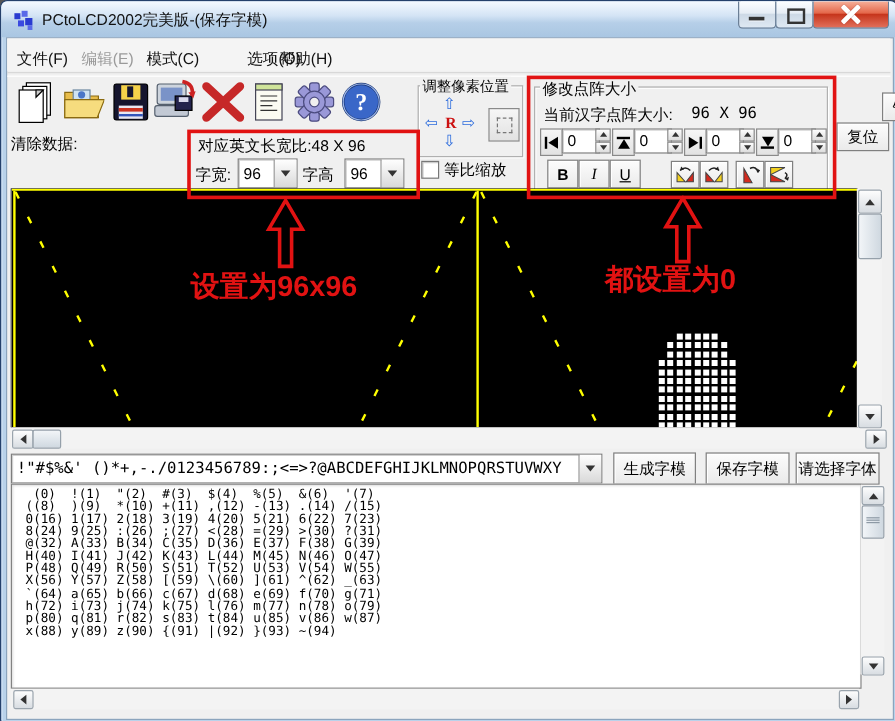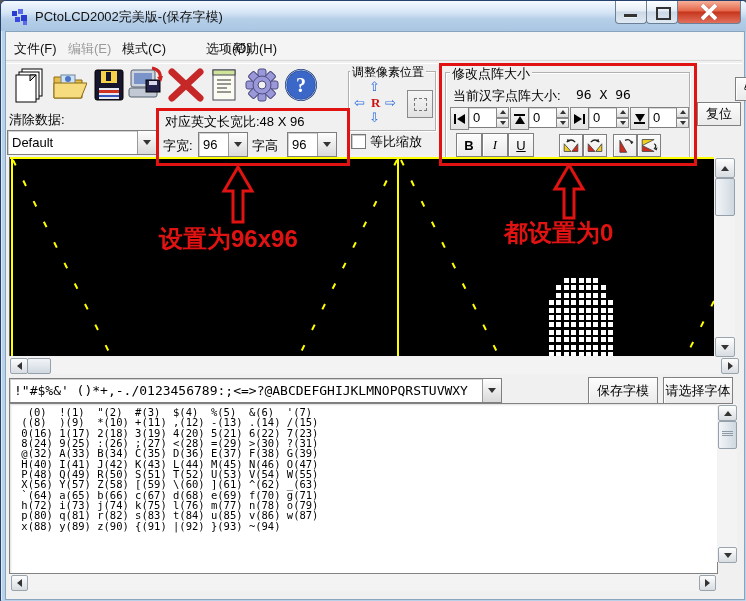--- a/index.html
+++ b/index.html
@@ -176,26 +176,20 @@
   </div>
   <div class="tb-btn" style="left:281px;">
     <svg width="36" height="36" viewBox="0 0 36 36">
       <circle cx="18" cy="18" r="15" fill="#3a67c8" stroke="#16316e" stroke-width="2"></circle>
       <circle cx="18" cy="18" r="15" fill="none" stroke="#9ab4e8" stroke-width="1"></circle>
       <text x="18" y="25" font-size="20" font-weight="bold" fill="#fff" text-anchor="middle" font-family="Liberation Serif,serif">?</text>
     </svg>
   </div>
 
   <div class="label" style="left:8px;top:110px;">清除数据:</div>
-  <div class="combo" style="left:6px;top:129px;width:148px;height:23px;">
-    <div class="val">Default</div>
-    <div class="drop-btn">
-        <span class="tri-d"></span>
-      </div>
-  </div>
 
   <div class="redbox" style="left:155px;top:107px;width:188px;height:52px;"></div>
   <div class="label" style="left:164px;top:112px;">对应英文长宽比:48 X 96</div>
   <div class="label" style="left:162px;top:136px;">字宽:</div>
   <div class="combo" style="left:197px;top:131px;width:48px;height:23px;">
     <div class="val">96</div>
     <div class="drop-btn">
         <span class="tri-d"></span>
       </div>
   </div>
@@ -456,20 +450,21 @@
         <span class="tri-r"></span>
       </div>
   </div>
 
   <div class="combo" style="left:8px;top:377px;width:491px;height:23px;">
     <div class="val combo-mono"> !"#$%&amp;' ()*+,-./0123456789:;&lt;=&gt;?@ABCDEFGHIJKLMNOPQRSTUVWXY</div>
     <div class="drop-btn">
         <span class="tri-d"></span>
       </div>
   </div>
+  <div class="btn" style="left:510px;top:376px;width:67px;height:25px;">生成字模</div>
   <div class="btn" style="left:587px;top:376px;width:68px;height:25px;">保存字模</div>
   <div class="btn" style="left:662px;top:376px;width:68px;height:25px;">请选择字体</div>
 
   <div class="textarea">
     <pre class="charlist">  (0)  !(1)  "(2)  #(3)  $(4)  %(5)  &amp;(6)  '(7)
  ((8)  )(9)  *(10) +(11) ,(12) -(13) .(14) /(15)
  0(16) 1(17) 2(18) 3(19) 4(20) 5(21) 6(22) 7(23)
  8(24) 9(25) :(26) ;(27) &lt;(28) =(29) &gt;(30) ?(31)
  @(32) A(33) B(34) C(35) D(36) E(37) F(38) G(39)
  H(40) I(41) J(42) K(43) L(44) M(45) N(46) O(47)

